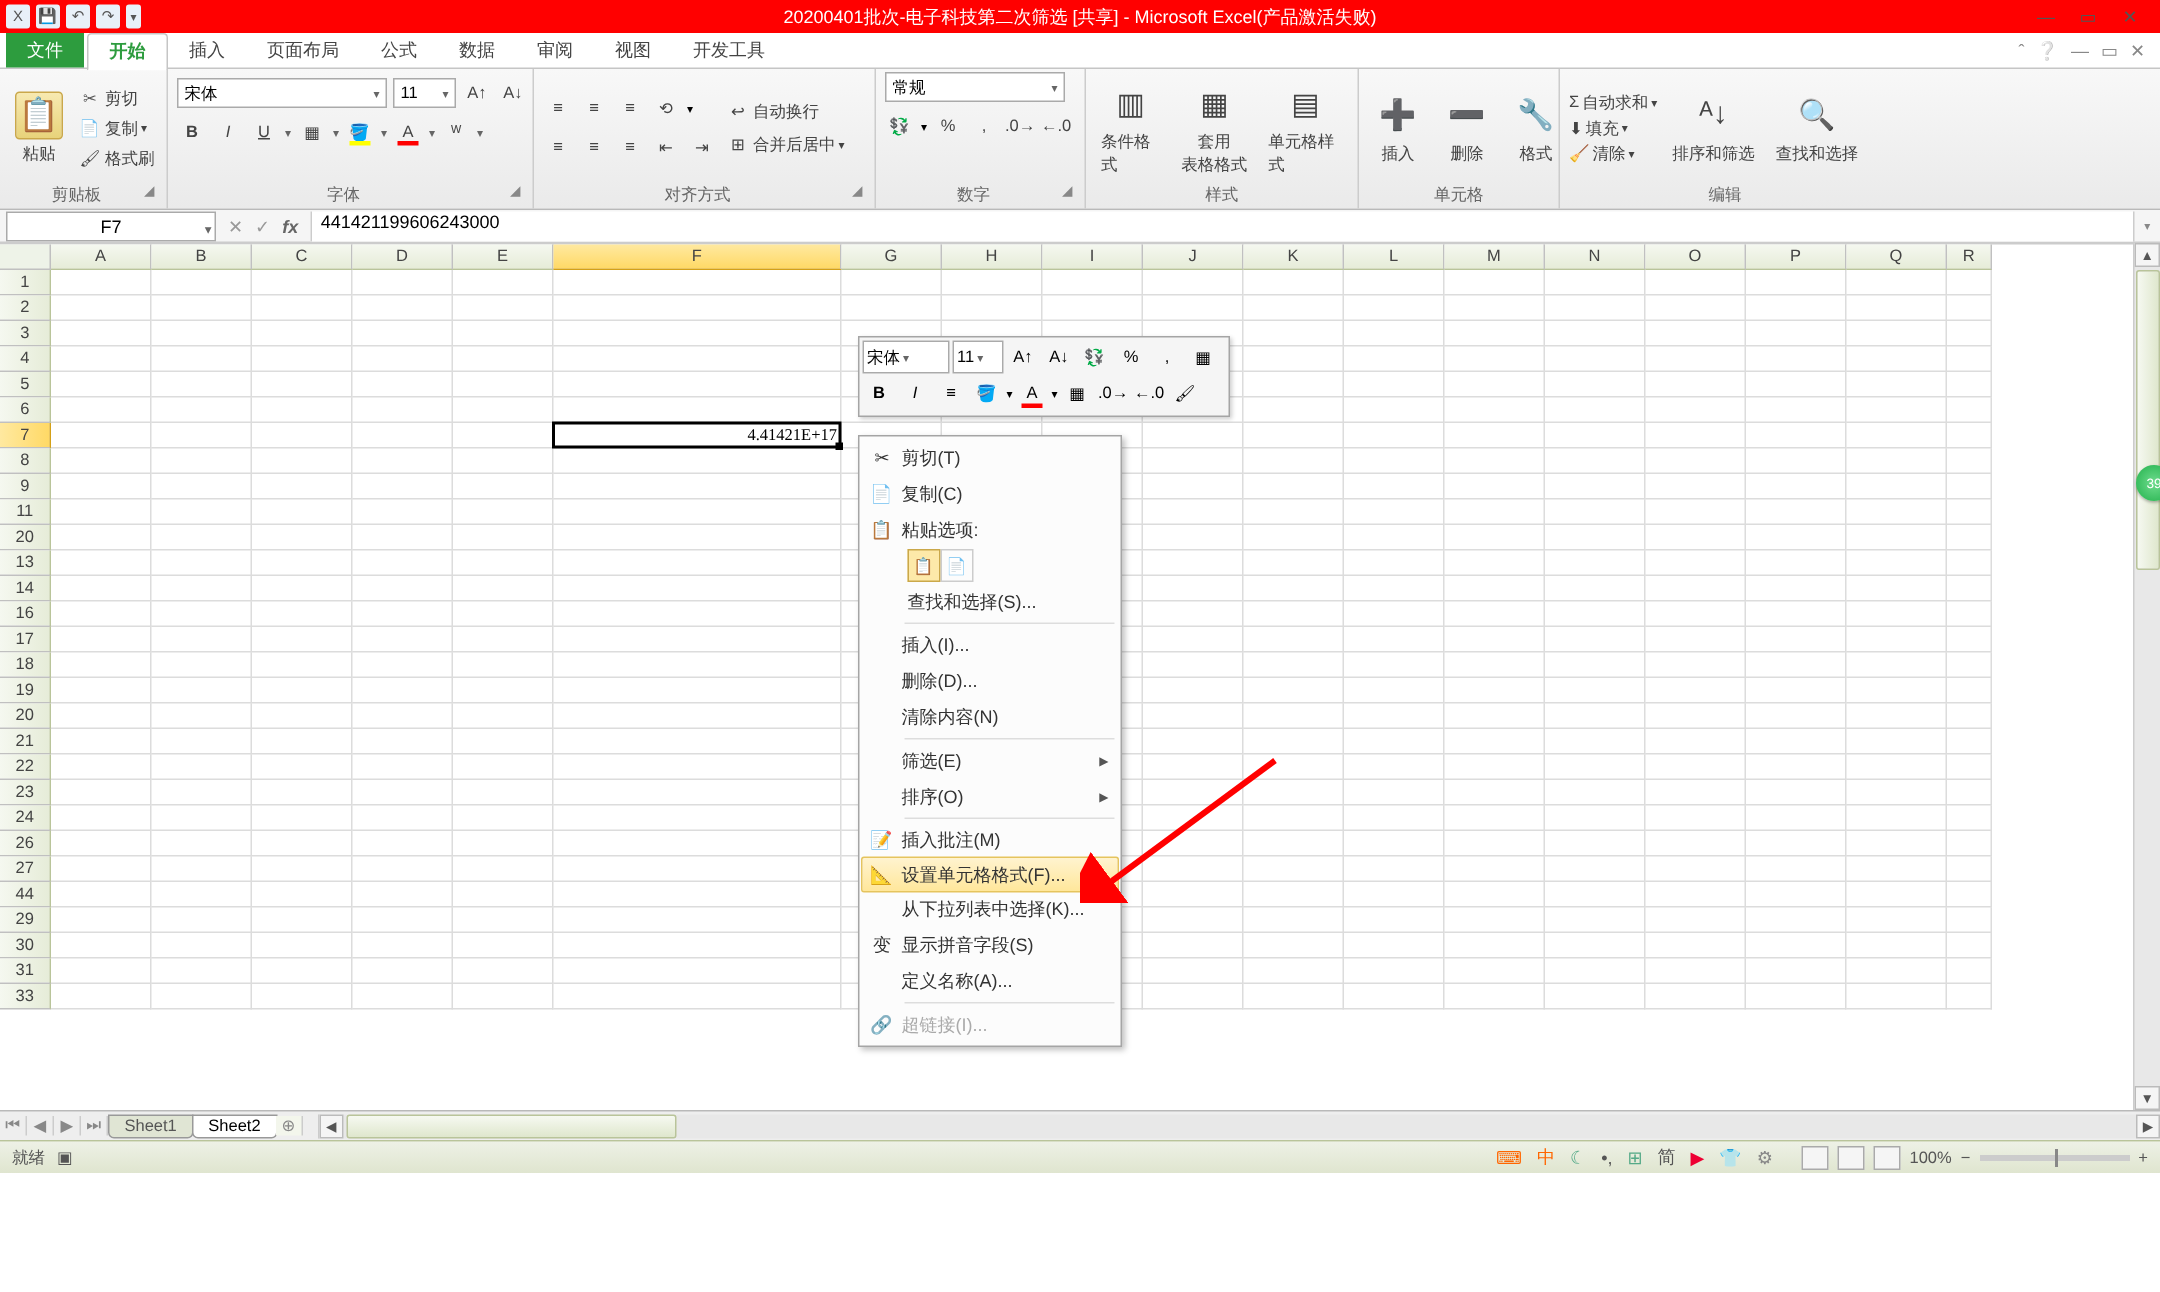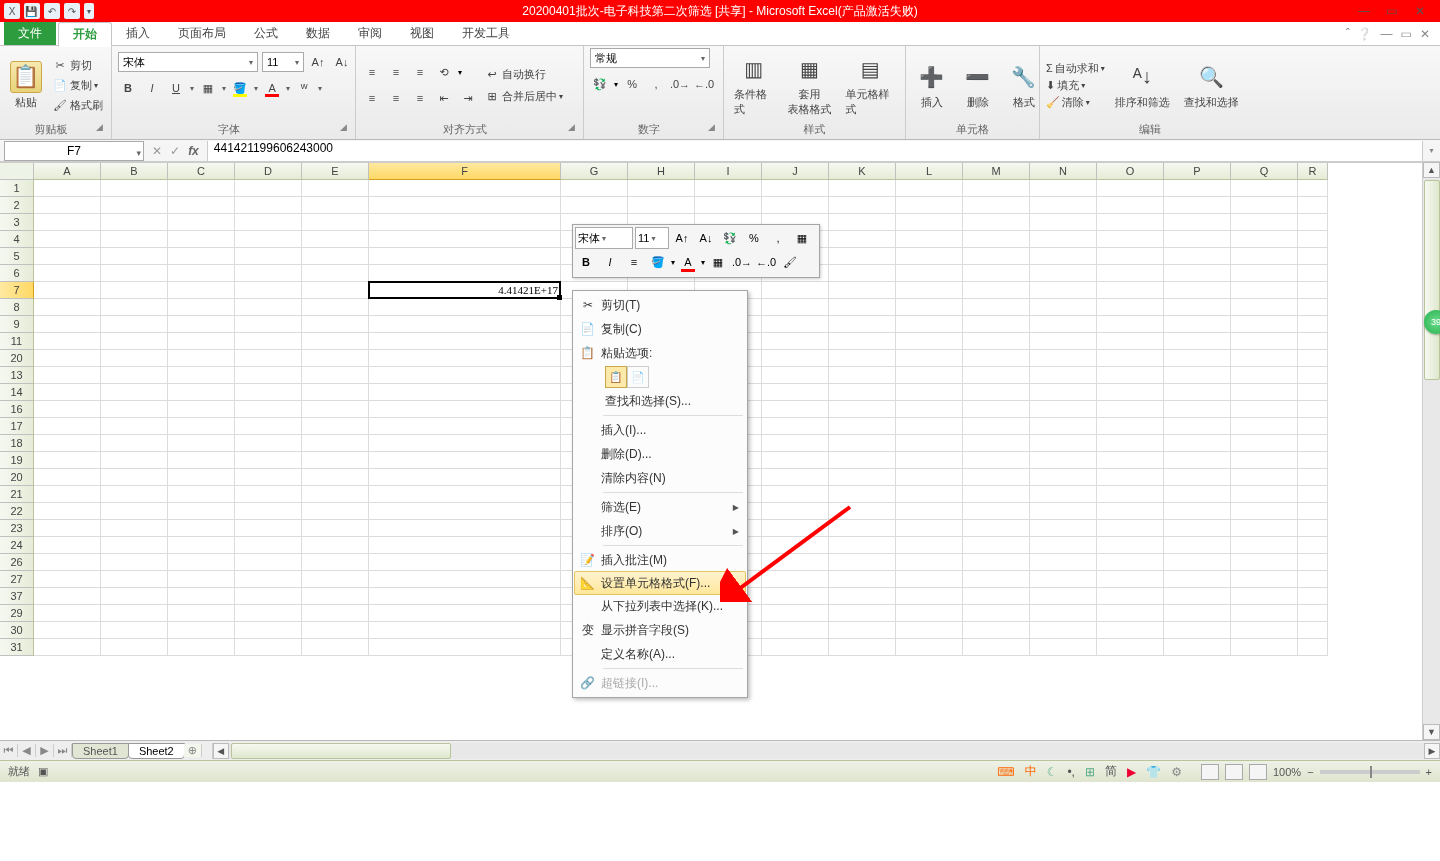--- a/index.html
+++ b/index.html
@@ -859,21 +859,21 @@
         <div class="cell" style="width: 67px;"></div>
         <div class="cell" style="width: 67px;"></div>
         <div class="cell" style="width: 67px;"></div>
         <div class="cell" style="width: 67px;"></div>
         <div class="cell" style="width: 67px;"></div>
         <div class="cell" style="width: 67px;"></div>
         <div class="cell" style="width: 67px;"></div>
         <div class="cell" style="width: 30px;"></div>
       </div>
       <div class="row">
-        <div class="rowh">37</div>
+        <div class="rowh">44</div>
         <div class="cell" style="width: 67px;"></div>
         <div class="cell" style="width: 67px;"></div>
         <div class="cell" style="width: 67px;"></div>
         <div class="cell" style="width: 67px;"></div>
         <div class="cell" style="width: 67px;"></div>
         <div class="cell" style="width: 192px;"></div>
         <div class="cell" style="width: 67px;"></div>
         <div class="cell" style="width: 67px;"></div>
         <div class="cell" style="width: 67px;"></div>
         <div class="cell" style="width: 67px;"></div>
@@ -923,20 +923,41 @@
         <div class="cell" style="width: 67px;"></div>
         <div class="cell" style="width: 67px;"></div>
         <div class="cell" style="width: 67px;"></div>
         <div class="cell" style="width: 67px;"></div>
         <div class="cell" style="width: 67px;"></div>
         <div class="cell" style="width: 67px;"></div>
         <div class="cell" style="width: 30px;"></div>
       </div>
       <div class="row">
         <div class="rowh">31</div>
+        <div class="cell" style="width: 67px;"></div>
+        <div class="cell" style="width: 67px;"></div>
+        <div class="cell" style="width: 67px;"></div>
+        <div class="cell" style="width: 67px;"></div>
+        <div class="cell" style="width: 67px;"></div>
+        <div class="cell" style="width: 192px;"></div>
+        <div class="cell" style="width: 67px;"></div>
+        <div class="cell" style="width: 67px;"></div>
+        <div class="cell" style="width: 67px;"></div>
+        <div class="cell" style="width: 67px;"></div>
+        <div class="cell" style="width: 67px;"></div>
+        <div class="cell" style="width: 67px;"></div>
+        <div class="cell" style="width: 67px;"></div>
+        <div class="cell" style="width: 67px;"></div>
+        <div class="cell" style="width: 67px;"></div>
+        <div class="cell" style="width: 67px;"></div>
+        <div class="cell" style="width: 67px;"></div>
+        <div class="cell" style="width: 30px;"></div>
+      </div>
+      <div class="row">
+        <div class="rowh">33</div>
         <div class="cell" style="width: 67px;"></div>
         <div class="cell" style="width: 67px;"></div>
         <div class="cell" style="width: 67px;"></div>
         <div class="cell" style="width: 67px;"></div>
         <div class="cell" style="width: 67px;"></div>
         <div class="cell" style="width: 192px;"></div>
         <div class="cell" style="width: 67px;"></div>
         <div class="cell" style="width: 67px;"></div>
         <div class="cell" style="width: 67px;"></div>
         <div class="cell" style="width: 67px;"></div>

